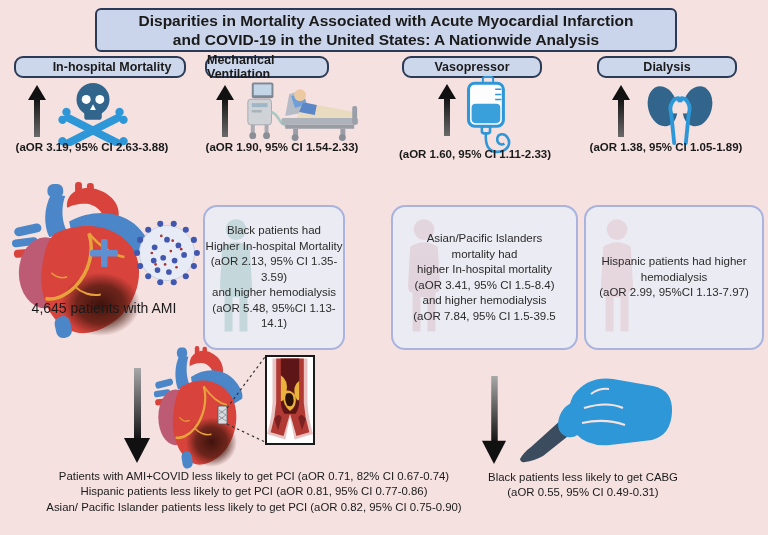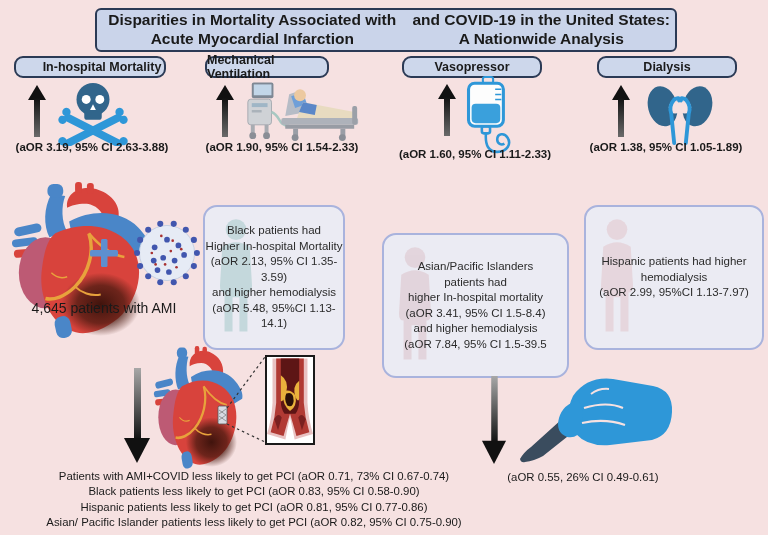--- a/index.html
+++ b/index.html
@@ -5,32 +5,32 @@
   html,body{margin:0;padding:0;}
   body{font-family:"Liberation Sans",sans-serif;}
   #canvas{
     position:relative;width:768px;height:535px;overflow:hidden;
     background:var(--background,#f6e1e1);color:var(--text,#1a1a1a);
   }
   
   .title-box{
     position:absolute;left:95px;top:8px;width:578px;height:40px;
     background:var(--panel-fill,#cad4ea);border:2px solid var(--panel-border,#2b3a55);
-    border-radius:6px;display:flex;flex-direction:row;justify-content:center;
+    border-radius:6px;display:flex;flex-direction:column;justify-content:center;
     text-align:center;font-size:15.5px;font-weight:600;line-height:19px;
   }
   
   .pill{
     position:absolute;top:56px;height:22px;
     background:var(--pill-fill,#cdd7eb);border:2px solid var(--panel-border,#2b3a55);
     border-radius:9px;box-sizing:border-box;
     display:flex;align-items:center;justify-content:center;
     font-size:12.5px;font-weight:700;
   }
-  .pill1{left:14px;width:152px;padding-left:24px;}
+  .pill1{left:14px;width:172px;padding-left:24px;}
   .pill2{left:205px;width:124px;}
   .pill3{left:402px;width:140px;}
   .pill4{left:597px;width:140px;}
   .icon{position:absolute;}
   .stat{
     position:absolute;top:141px;height:16px;text-align:center;
     font-size:11.5px;font-weight:700;white-space:nowrap;
   }
   .stat1{left:4px;width:176px;}
   .stat2{left:192px;width:180px;}
@@ -41,21 +41,21 @@
     position:absolute;left:0px;top:300px;width:208px;text-align:center;
     font-size:14px;font-weight:500;line-height:17.5px;
   }
   
   .dbox{
     position:absolute;top:205px;height:145px;box-sizing:border-box;
     background:var(--box-fill,#ebebf3);border:2px solid var(--box-border,#a9b3dd);
     border-radius:14px;overflow:hidden;
   }
   .dbox1{left:203px;width:142px;}
-  .dbox2{left:382px;width:187px;margin-top:28px;}
+  .dbox2{left:391px;width:187px;}
   .dbox3{left:584px;width:180px;}
   .dbox .sil{position:absolute;left:8px;top:10px;}
   .dbox-text{
     position:relative;width:100%;height:100%;
     display:flex;flex-direction:column;justify-content:center;
     text-align:center;font-size:11.5px;line-height:15.5px;color:#2b2b2b;
   }
   
   .pci-block{
     position:absolute;left:25px;top:469px;width:458px;text-align:center;
@@ -284,21 +284,21 @@
       <div>(aOR 5.48, 95%CI 1.13-14.1)</div>
     </div>
   </div>
 
   <div class="dbox dbox2">
     <svg class="sil" width="46" height="126" viewBox="0 0 40 110" fill="#dcc3ca" opacity="0.55">
         <use href="#silhouette"></use>
       </svg>
     <div class="dbox-text">
       <div>Asian/Pacific Islanders</div>
-      <div>patients had</div>
+      <div>mortality had</div>
       <div>higher In-hospital mortality</div>
       <div>(aOR 3.41, 95% CI 1.5-8.4)</div>
       <div>and higher hemodialysis</div>
       <div>(aOR 7.84, 95% CI 1.5-39.5</div>
     </div>
   </div>
 
   <div class="dbox dbox3">
     <svg class="sil" width="46" height="126" viewBox="0 0 40 110" fill="#e3c9cf" opacity="0.6">
         <use href="#silhouette"></use>
@@ -333,36 +333,36 @@
   </div>
 
   <svg class="overlay" width="768" height="535">
     <rect x="218" y="406" width="9" height="18" rx="1.5" fill="#d8dbe2" stroke="#555" stroke-width="0.8"></rect>
     <path d="M219,410 l7,5 M219,416 l7,5 M226,409 l-7,5 M226,415 l-7,5" stroke="#777" stroke-width="0.7"></path>
     <line x1="227" y1="408" x2="265" y2="357" stroke="#333" stroke-width="1.2" stroke-dasharray="2.5,3"></line>
     <line x1="227" y1="424" x2="265" y2="442" stroke="#333" stroke-width="1.2" stroke-dasharray="2.5,3"></line>
   </svg>
 
   <div class="pci-block">
-    <div>Patients with AMI+COVID less likely to get PCI (aOR 0.71, 73% CI 0.67-0.74)</div>
-    <div>Black patients less likely to get PCI (aOR 0.83, 95% CI 0.58-0.90)</div>
+    <div>Patients with AMI+COVID less likely to get PCI (aOR 0.71, 82% CI 0.67-0.74)</div>
     <div>Hispanic patients less likely to get PCI (aOR 0.81, 95% CI 0.77-0.86)</div>
     <div>Asian/ Pacific Islander patients less likely to get PCI (aOR 0.82, 95% CI 0.75-0.90)</div>
   </div>
 
   <svg class="icon" style="left:481px;top:376px" width="26" height="88">
       <use href="#downArrow"></use>
     </svg>
 
   <svg class="icon" style="left:515px;top:368px" width="160" height="100" viewBox="0 0 160 100">
     <path d="M10,94 Q6,95 5,91 Q9,84 16,79 L88,14 Q94,8 100,14 L105,20 Q108,25 101,30 L28,88 Q19,93 10,94 Z" fill="#3a4c5e"></path>
     <path d="M58,28 Q72,8 98,11 L138,18 Q158,22 157,44 Q156,67 137,72 L95,77 Q73,79 61,66 Q48,48 58,28 Z" fill="var(--blue,#2e97d8)"></path>
     <path d="M64,32 Q48,36 44,50 Q40,64 52,69 Q63,71 66,61 Q70,46 66,38 Z" fill="var(--blue,#2e97d8)"></path>
     <path d="M69,40 Q92,33 108,40" stroke="#f6e1e1" stroke-width="2.2" fill="none"></path>
     <path d="M67,55 Q90,50 110,57" stroke="#f6e1e1" stroke-width="2.2" fill="none"></path>
     <path d="M76,26 Q84,20 94,21" stroke="#f6e1e1" stroke-width="2" fill="none"></path>
   </svg>
 
   <div class="cabg-block">
-    <div>(aOR 0.55, 26% CI 0.49-0.61)</div>
+    <div>Black patients less likely to get CABG</div>
+    <div>(aOR 0.55, 95% CI 0.49-0.31)</div>
   </div>
 
 </div>
 
 </body></html>

